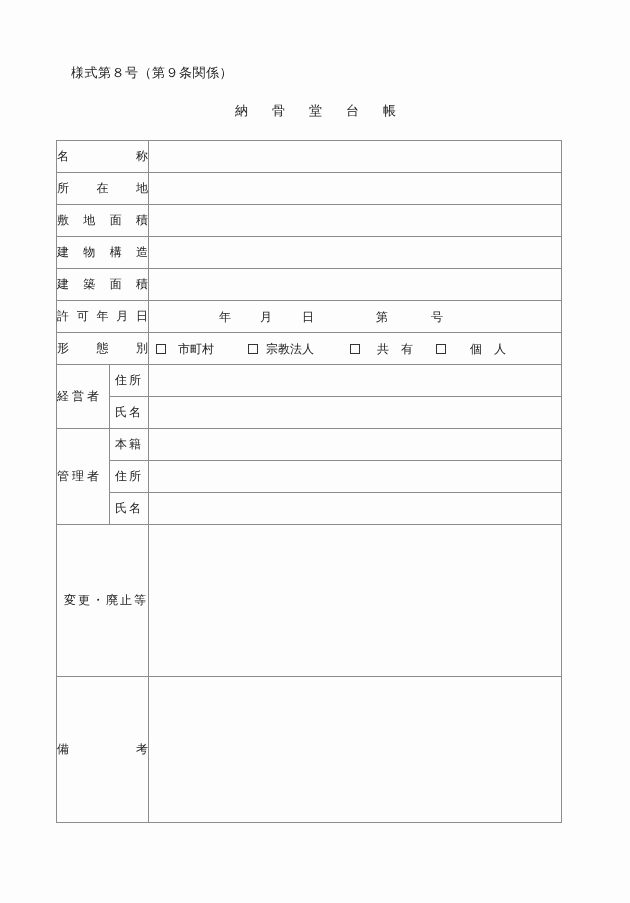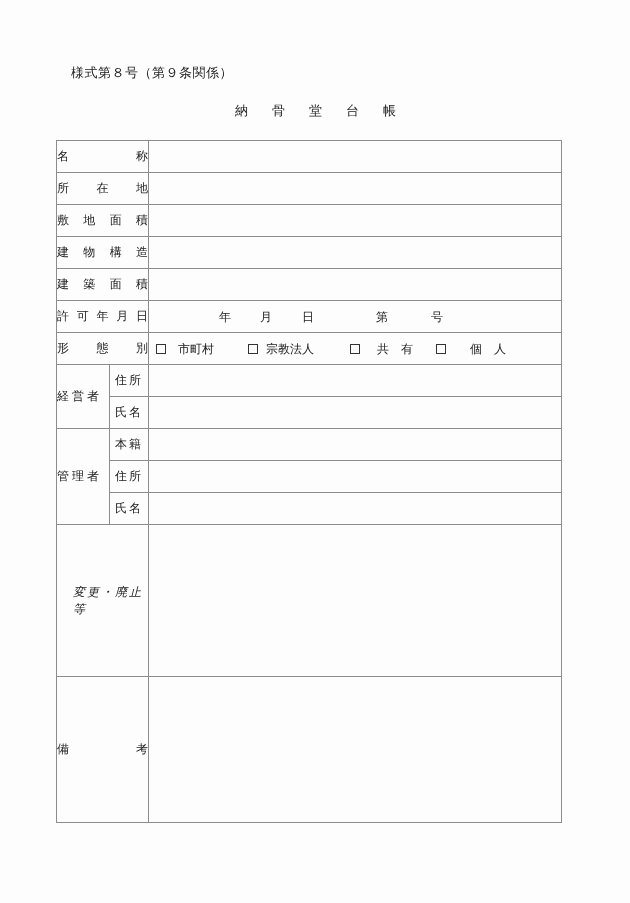--- a/index.html
+++ b/index.html
@@ -189,21 +189,21 @@
   <tr>
     <td class="sub">住所</td>
     <td class="value"></td>
   </tr>
   <tr>
     <td class="sub">氏名</td>
     <td class="value"></td>
   </tr>
 
   <tr class="tall">
-    <td class="label" colspan="2" style="letter-spacing:2px; padding-left:16px;font-style:italic;">変更・廃止等</td>
+    <td class="label" colspan="2" style="letter-spacing:2px; padding-left:7px;">変更・廃止等</td>
     <td class="value"></td>
   </tr>
 
   <tr class="tall2">
     <td class="label" colspan="2">
       <div class="spread">
         <span>備</span>
         <span>考</span>
       </div>
     </td>

